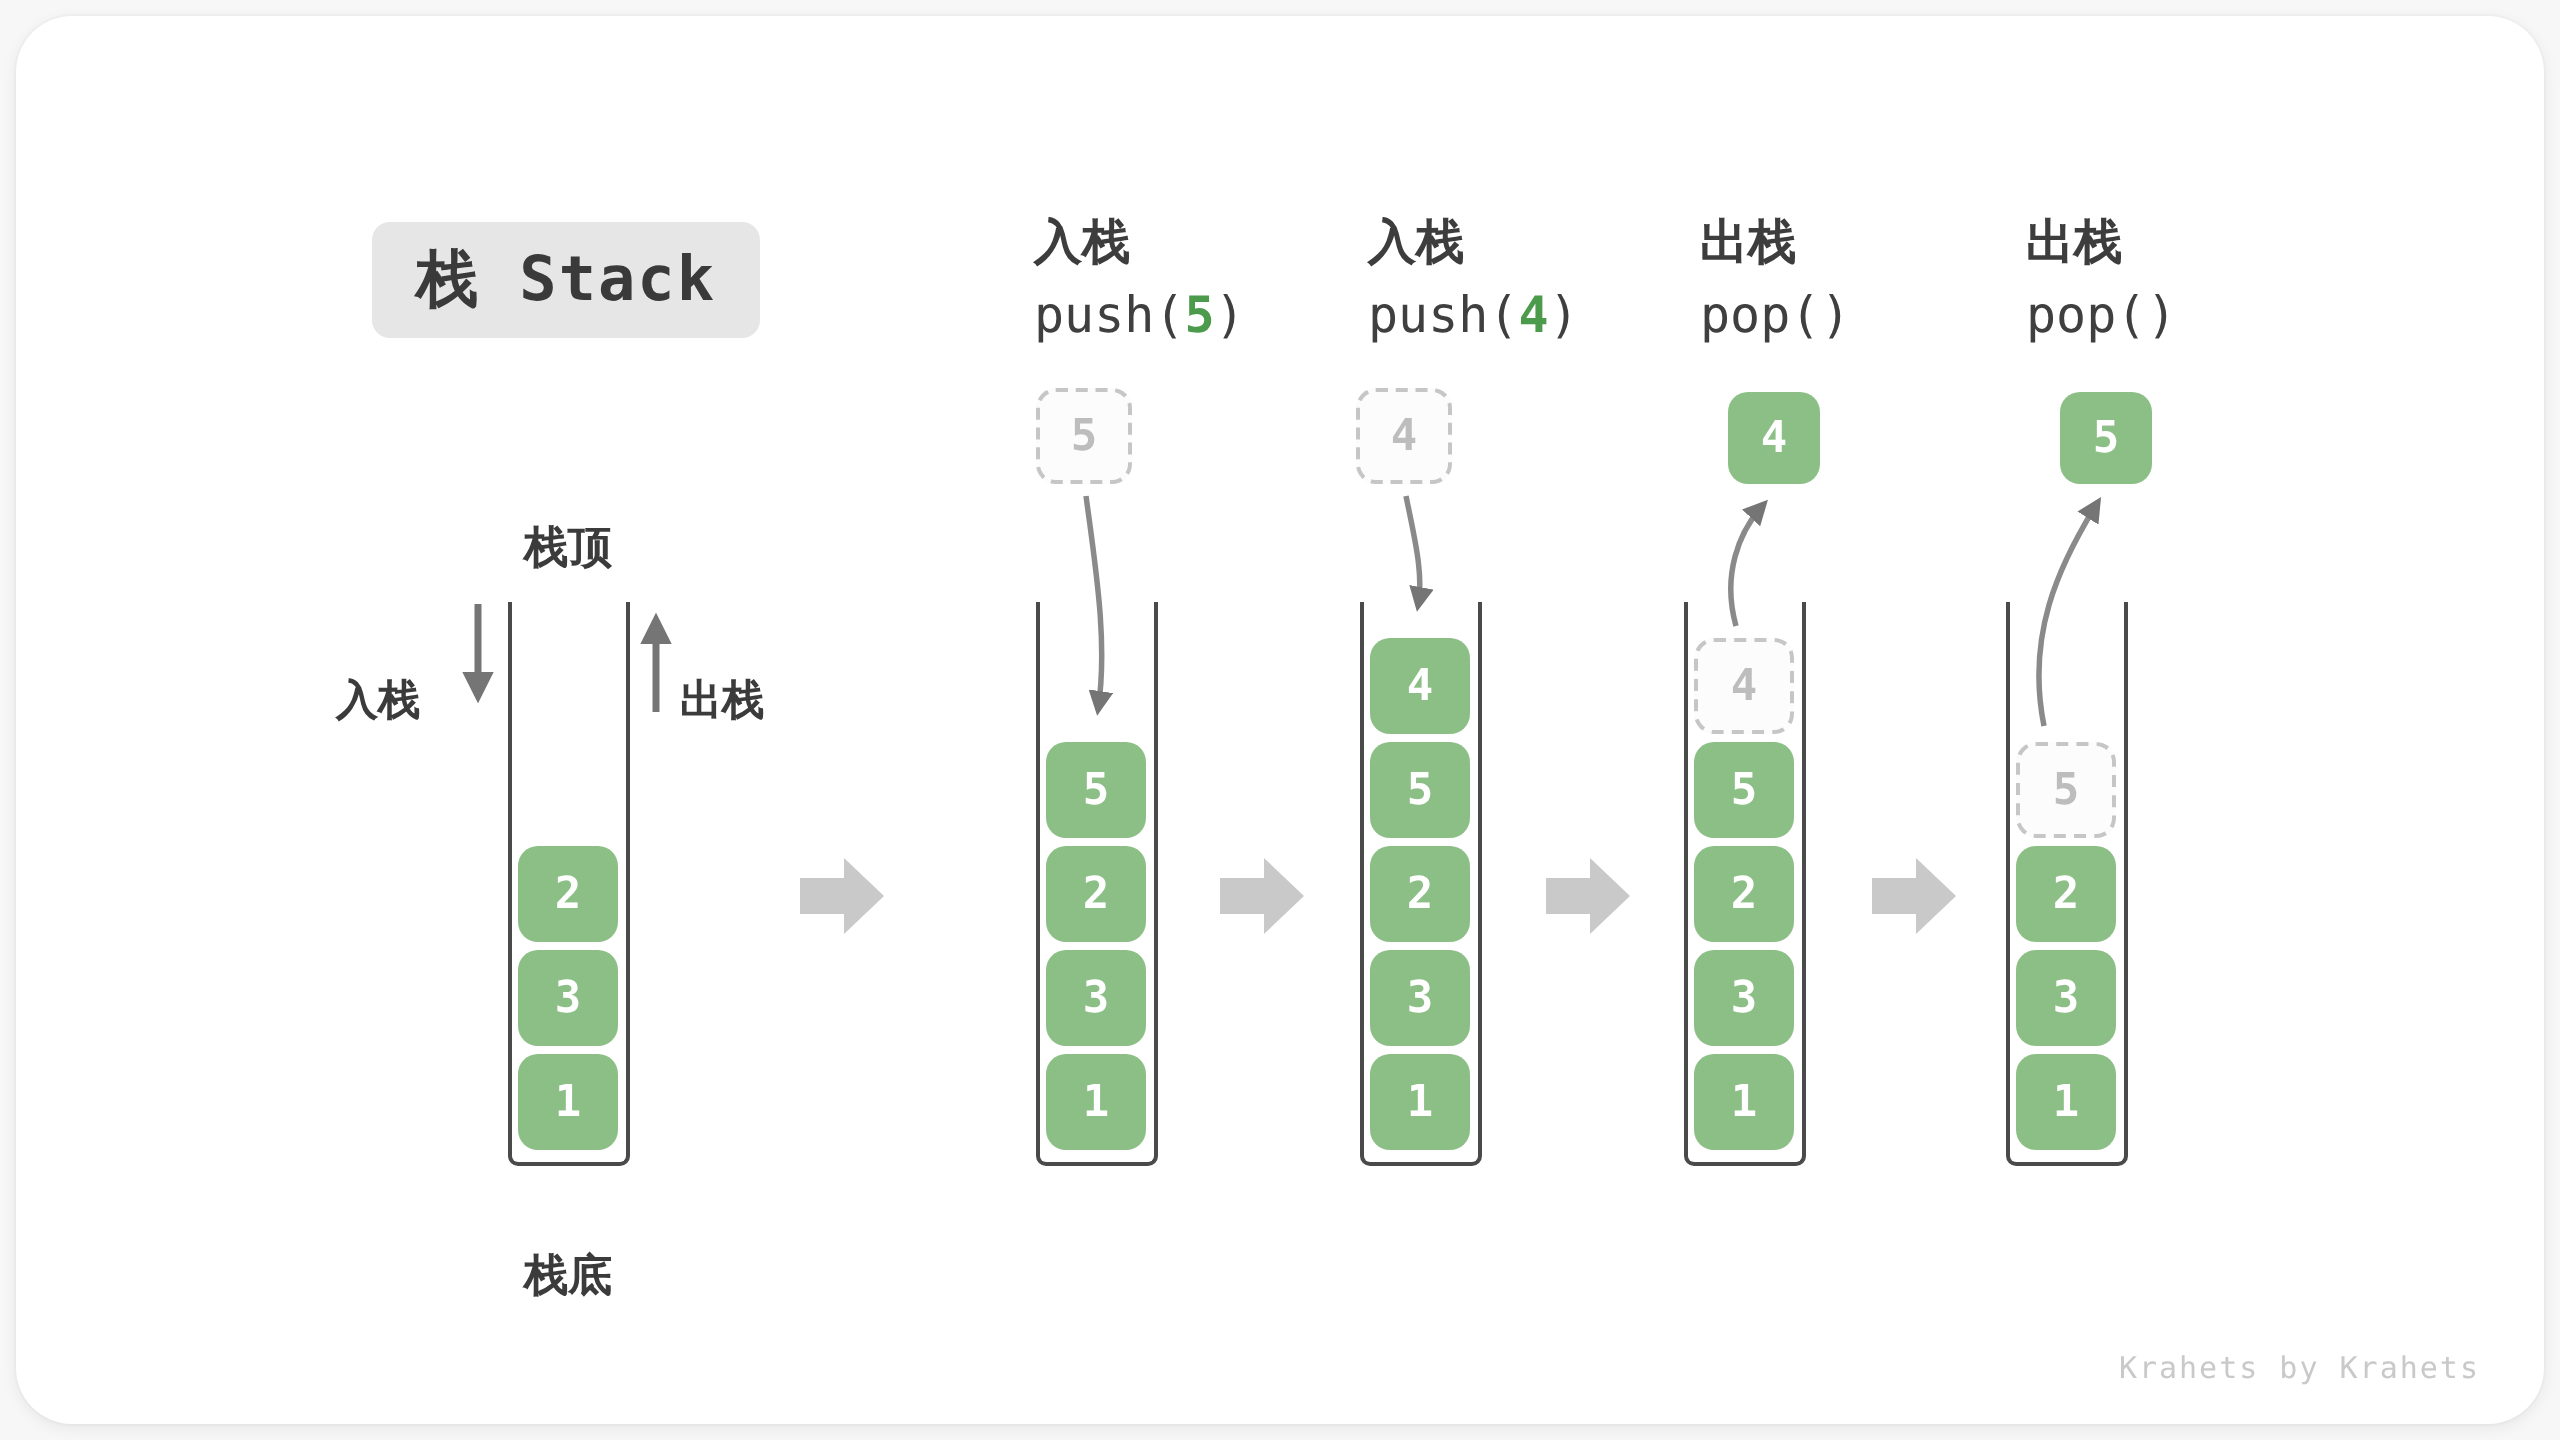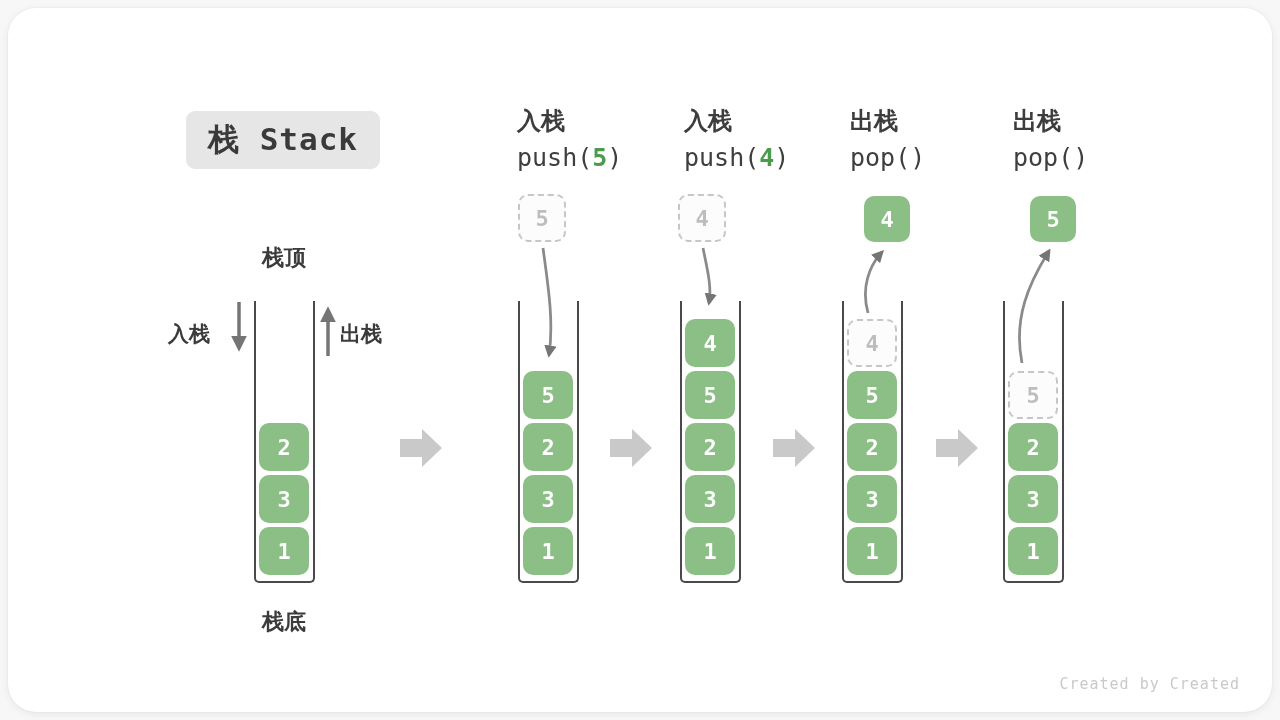--- a/index.html
+++ b/index.html
@@ -21,21 +21,21 @@
 
   .title-box {
     left: 186px; top: 111px; width: 194px; height: 58px;
     background: #e6e6e6; border-radius: 9px;
     display: flex; align-items: center; justify-content: center;
     color: #3a3a3a; font-size: 31px; font-weight: bold;
     font-family: "DejaVu Sans Mono", "Liberation Mono", monospace;
     letter-spacing: 1px;
   }
 
-  .cjk-label { color: #3b3b3b; font-weight: bold; white-space: nowrap; }
+  .cjk-label { color: #3b3b3b; font-weight: bold; white-space: nowrap; margin-top: 16px; }
   .lbl-top    { left: 254px; top: 243px; width: 60px; text-align: center; font-size: 22px; }
   .lbl-bottom { left: 254px; top: 607px; width: 60px; text-align: center; font-size: 22px; }
   .lbl-push   { left: 164px; top: 320px; width: 46px; text-align: right; font-size: 21px; }
   .lbl-pop    { left: 340px; top: 320px; width: 46px; text-align: left;  font-size: 21px; }
 
   .header { top: 106px; white-space: nowrap; }
   .header .cjk { font-size: 24px; font-weight: bold; color: #3d3d3d; line-height: 30px; }
   .header .code {
     margin-top: 7px;
     font-family: "DejaVu Sans Mono", "Liberation Mono", monospace;
@@ -156,16 +156,16 @@
     <div class="abs box" style="left:847px; top:371px">5</div>
     <div class="abs box" style="left:847px; top:423px">2</div>
     <div class="abs box" style="left:847px; top:475px">3</div>
     <div class="abs box" style="left:847px; top:527px">1</div>
 
     <div class="abs box ghost" style="left:1008px; top:371px">5</div>
     <div class="abs box" style="left:1008px; top:423px">2</div>
     <div class="abs box" style="left:1008px; top:475px">3</div>
     <div class="abs box" style="left:1008px; top:527px">1</div>
 
-    <div class="abs watermark">Created by Created</div>
+    <div class="abs watermark">Krahets by Krahets</div>
 
   </div>
 </div>
 
 </body></html>

